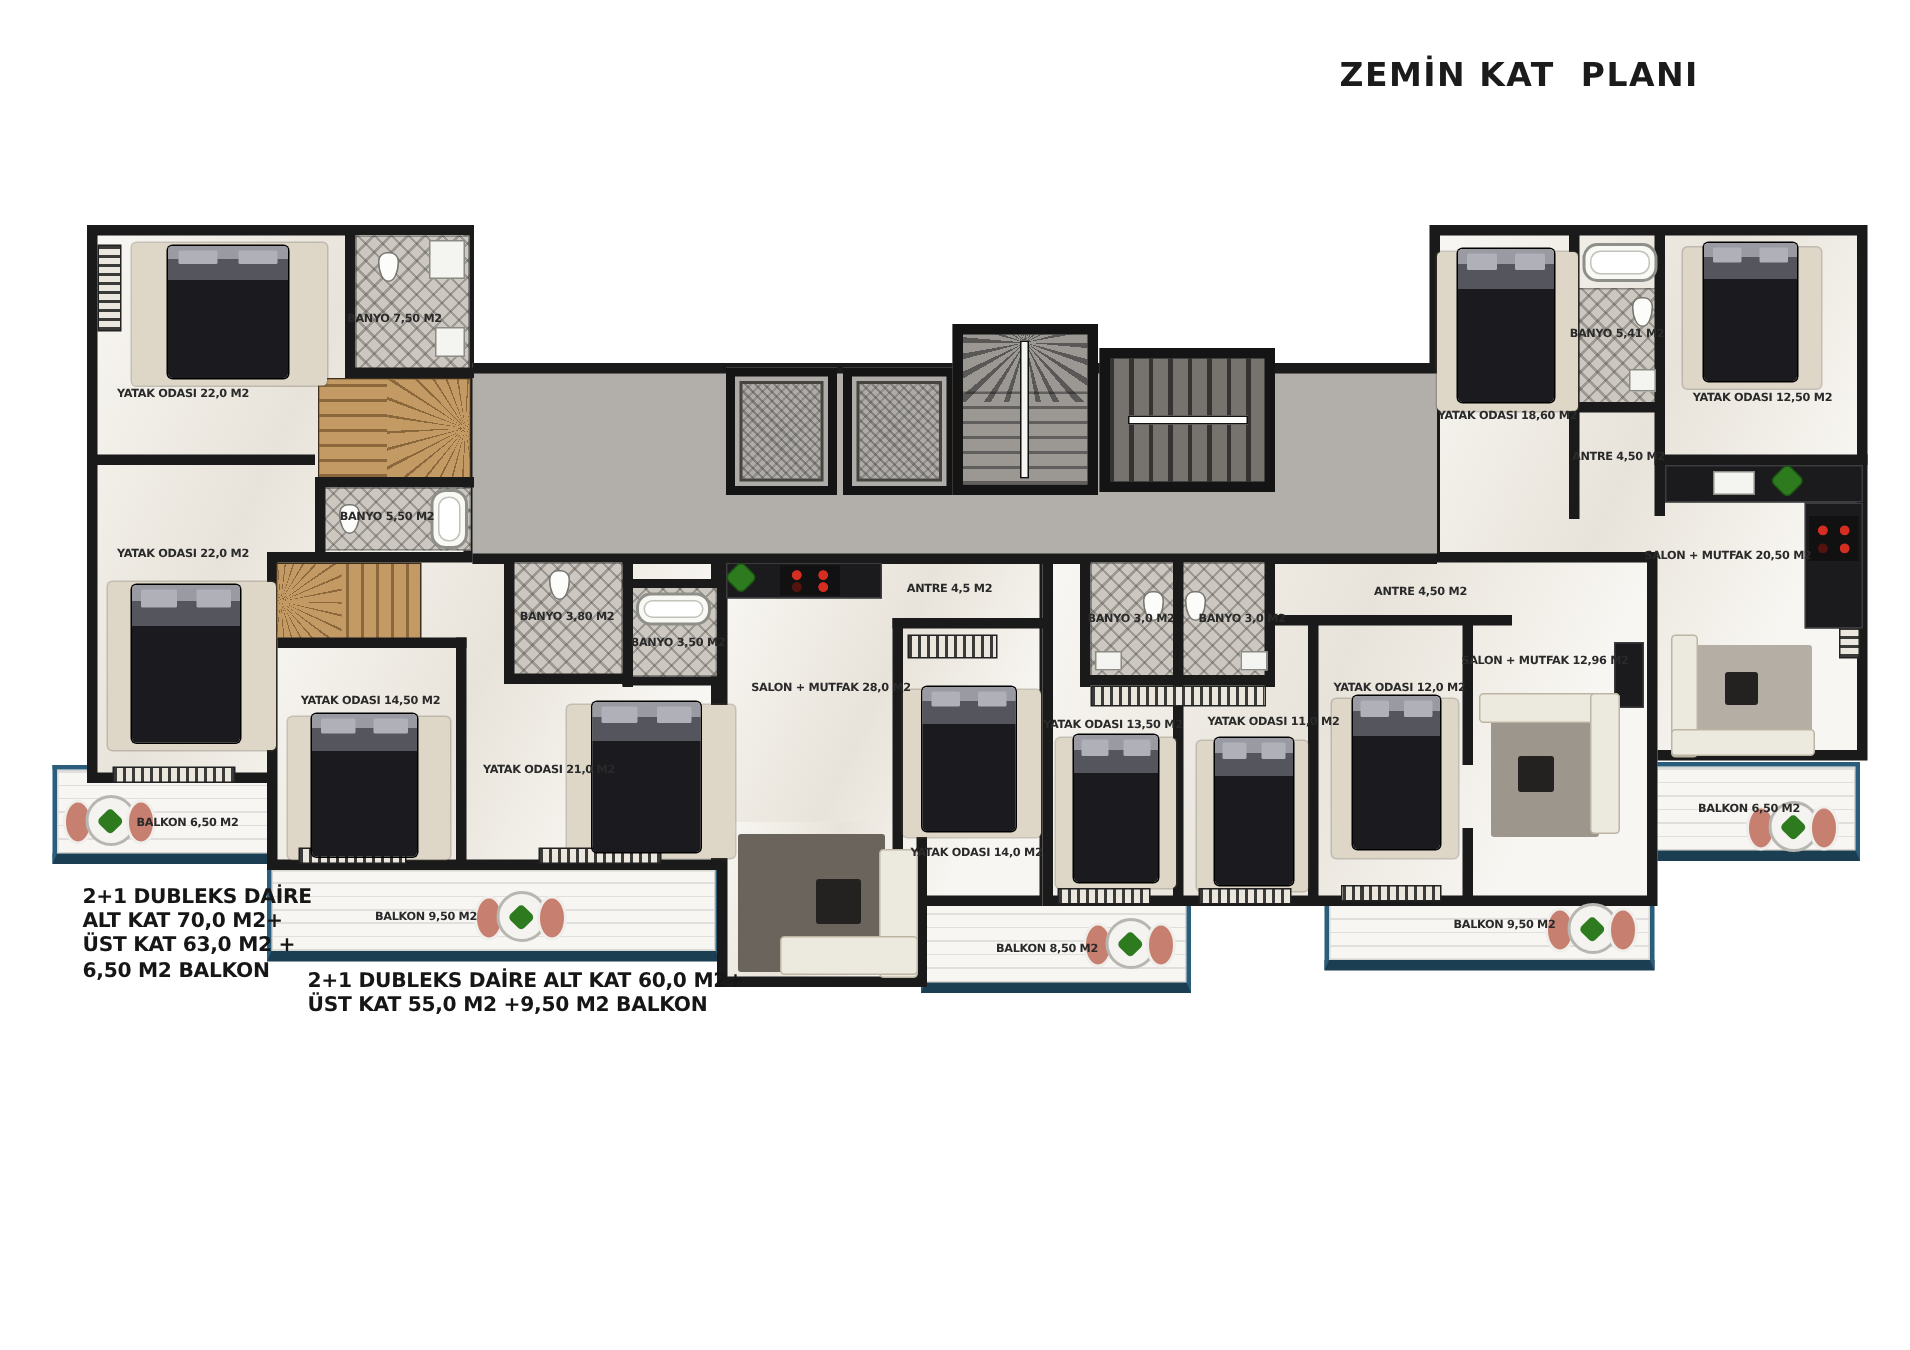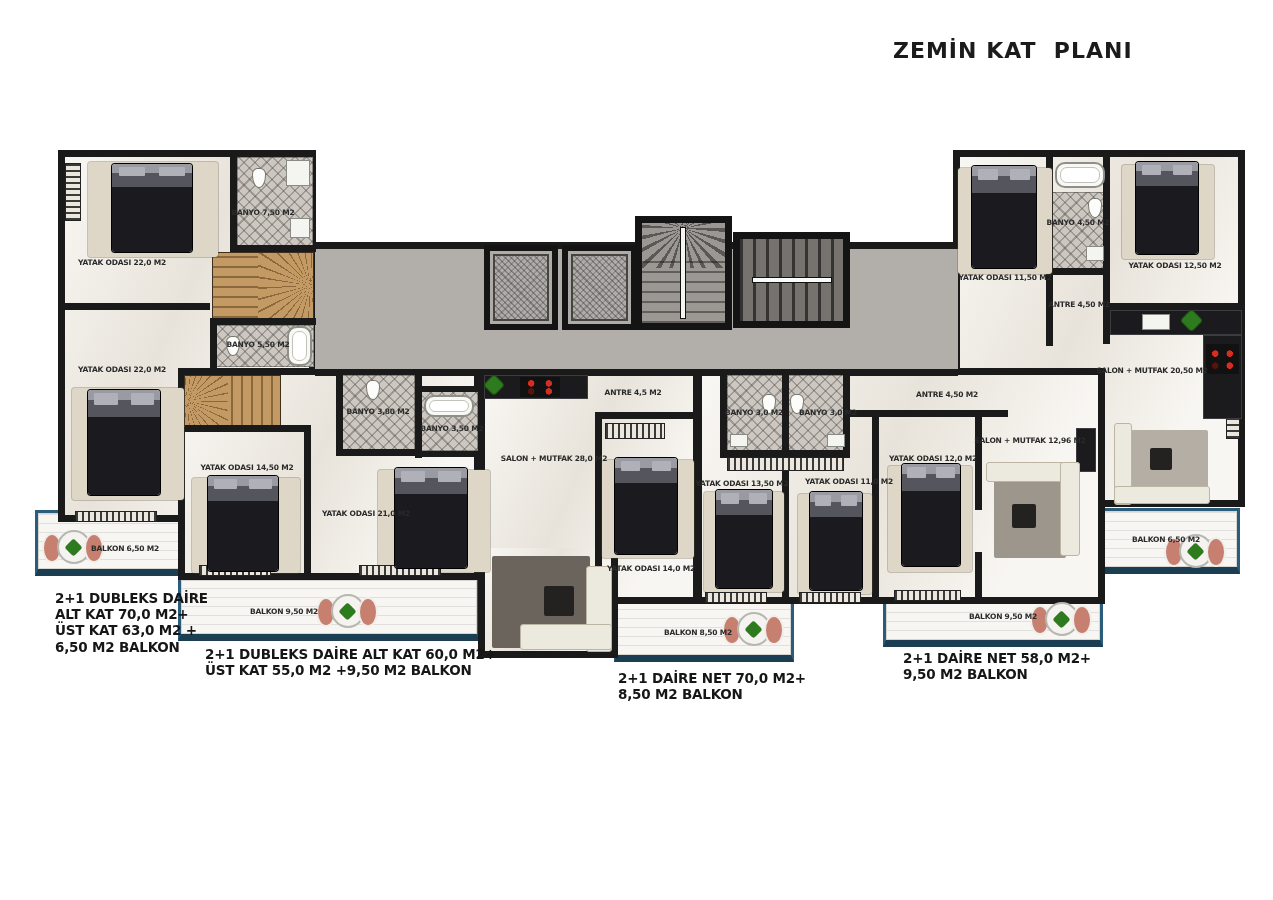--- a/index.html
+++ b/index.html
@@ -270,31 +270,27 @@
   <div class="lbl" style="left:754px;top:412px">BANYO 3,0 M2</div>
   <div class="lbl" style="left:698px;top:632px">BALKON 8,50 M2</div>
 
   <div class="lbl" style="left:828px;top:412px">BANYO 3,0 M2</div>
   <div class="lbl" style="left:849px;top:481px">YATAK ODASI 11,0 M2</div>
   <div class="lbl" style="left:933px;top:458px">YATAK ODASI 12,0 M2</div>
   <div class="lbl" style="left:947px;top:394px">ANTRE 4,50 M2</div>
   <div class="lbl" style="left:1030px;top:440px">SALON + MUTFAK 12,96 M2</div>
   <div class="lbl" style="left:1003px;top:616px">BALKON 9,50 M2</div>
 
-  <div class="lbl" style="left:1005px;top:277px">YATAK ODASI 11,50 M2</div>
-  <div class="lbl" style="left:1078px;top:222px">BANYO 4,50 M2</div>
+  <div class="lbl" style="left:1005px;top:277px">YATAK ODASI 18,60 M2</div>
+  <div class="lbl" style="left:1078px;top:222px">BANYO 5,41 M2</div>
   <div class="lbl" style="left:1175px;top:265px">YATAK ODASI 12,50 M2</div>
   <div class="lbl" style="left:1079px;top:304px">ANTRE 4,50 M2</div>
   <div class="lbl" style="left:1152px;top:370px">SALON + MUTFAK 20,50 M2</div>
   <div class="lbl" style="left:1166px;top:539px">BALKON 6,50 M2</div>
 
   <div class="sum" style="left:55px;top:590px">2+1 DUBLEKS DAİRE
 ALT KAT 70,0 M2+
 ÜST KAT 63,0 M2 +
 6,50 M2 BALKON</div>
   <div class="sum" style="left:205px;top:646px">2+1 DUBLEKS DAİRE ALT KAT 60,0 M2+
 ÜST KAT 55,0 M2 +9,50 M2 BALKON</div>
-  <div class="sum" style="left:618px;top:670px">2+1 DAİRE NET 70,0 M2+
-8,50 M2 BALKON</div>
-  <div class="sum" style="left:903px;top:650px">2+1 DAİRE NET 58,0 M2+
-9,50 M2 BALKON</div>
 
 </div>
 
 </body></html>

